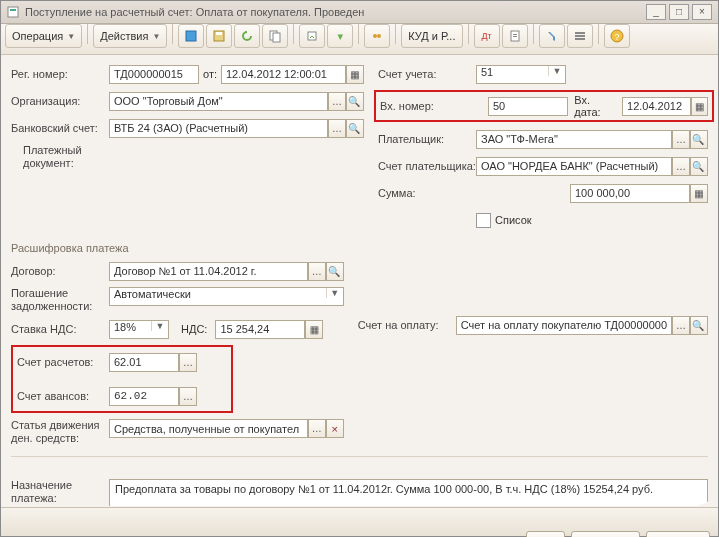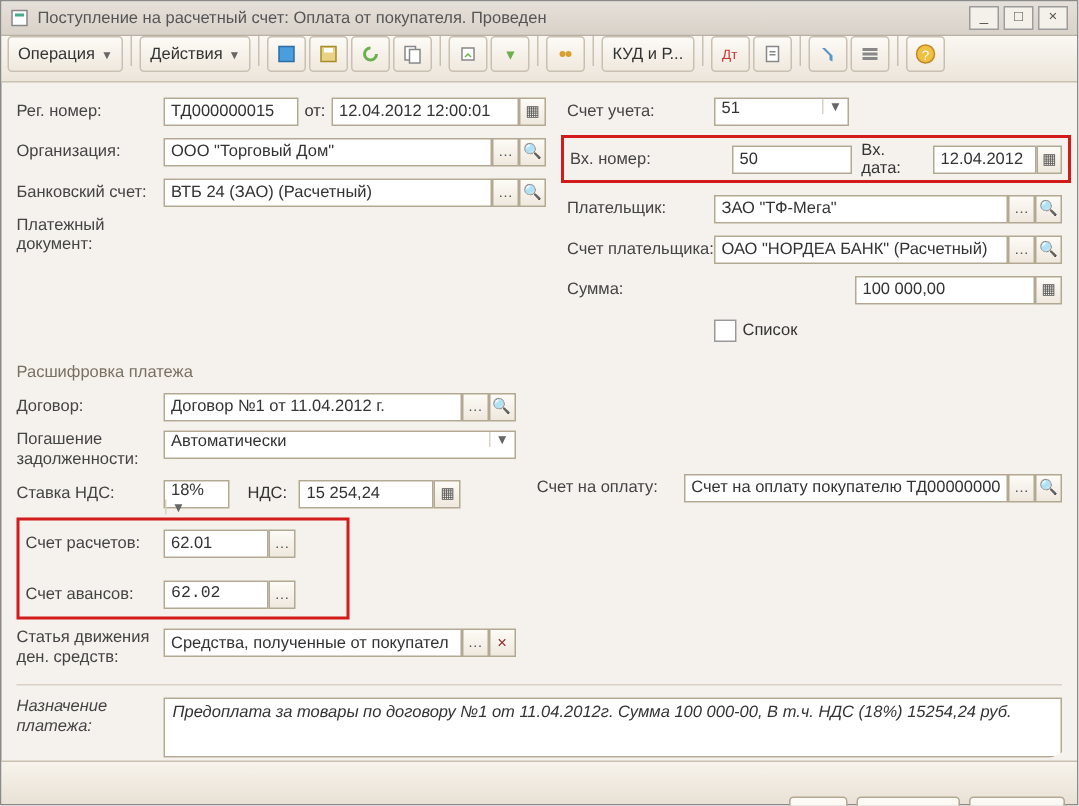--- a/index.html
+++ b/index.html
@@ -158,21 +158,21 @@
           <div class="inp" style="flex:1;">ООО "Торговый Дом"</div>
           <div class="btn-el">…</div>
           <div class="btn-el btn-q">🔍</div>
         </div>
         <div class="row">
           <div class="lbl">Банковский счет:</div>
           <div class="inp" style="flex:1;">ВТБ 24 (ЗАО) (Расчетный)</div>
           <div class="btn-el">…</div>
           <div class="btn-el btn-q">🔍</div>
         </div>
-        <div class="row" style="align-items:flex-start;">
+        <div class="row" style="align-items:flex-start;margin-left:12px;">
           <div class="lbl" style="line-height:13px;">Платежный документ:</div>
         </div>
       </div>
 
       <div class="col">
         <div class="row">
           <div class="lbl">Счет учета:</div>
           <div class="sel" style="width:90px;">
             <span class="val">51</span>
             <span class="dd">▼</span>
@@ -225,21 +225,21 @@
         </div>
         <div class="row" style="align-items:flex-start;">
           <div class="lbl" style="line-height:13px;">Погашение задолженности:</div>
           <div class="sel" style="flex:1;">
             <span class="val">Автоматически</span>
             <span class="dd">▼</span>
           </div>
         </div>
         <div class="row">
           <div class="lbl">Ставка НДС:</div>
-          <div class="sel" style="width:44px;flex-direction:column;">
+          <div class="sel" style="width:60px;">
             <span class="val">18%</span>
             <span class="dd">▼</span>
           </div>
           <div style="margin:0 8px 0 12px;">НДС:</div>
           <div class="inp num" style="width:90px;">15 254,24</div>
           <div class="btn-el">▦</div>
         </div>
 
         <div class="redbox" style="width:210px;">
           <div class="row">
@@ -268,23 +268,23 @@
           <div class="lbl">Счет на оплату:</div>
           <div class="inp" style="flex:1;">Счет на оплату покупателю ТД00000000</div>
           <div class="btn-el">…</div>
           <div class="btn-el btn-q">🔍</div>
         </div>
       </div>
     </div>
 
     <div style="border-top:1px solid #d9d2c5;margin:6px 0 8px 0;"></div>
 
-    <div class="row" style="align-items:flex-start;font-style:italic;">
+    <div class="row" style="align-items:center;">
       <div class="lbl" style="line-height:13px;">Назначение платежа:</div>
-      <div class="textarea" style="flex:1;">Предоплата за товары по договору №1 от 11.04.2012г.  Сумма 100 000-00, В т.ч. НДС  (18%) 15254,24 руб.</div>
+      <div class="textarea" style="flex:1;margin-top:14px;">Предоплата за товары по договору №1 от 11.04.2012г.  Сумма 100 000-00, В т.ч. НДС  (18%) 15254,24 руб.</div>
     </div>
 
     <div style="height:6px;"></div>
 
   </div>
 
   <div class="footer">
     <div class="fbtn bold">OK</div>
     <div class="fbtn">Записать</div>
     <div class="fbtn">Закрыть</div>

